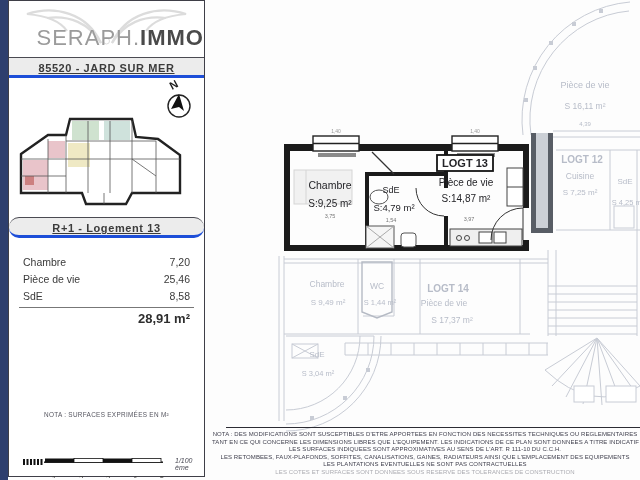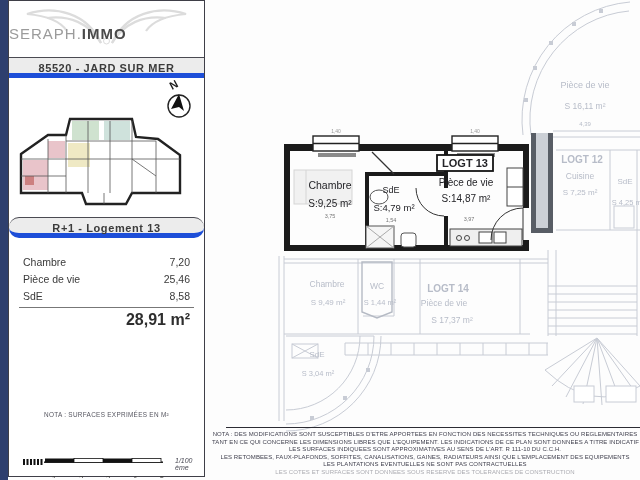--- a/index.html
+++ b/index.html
@@ -3,37 +3,37 @@
 <meta charset="utf-8">
 <style>
   html,body{margin:0;padding:0;background:#fff;}
   .screen{position:relative;width:640px;height:480px;background:#fdfdfd;overflow:hidden;
           font-family:"Liberation Sans",sans-serif;color:#333;}
   .blue-strip{position:absolute;left:0;top:0;width:8px;height:480px;background:#2e3f6e;}
   .sidebar{position:absolute;left:8px;top:0;width:197px;height:477px;background:#fff;
            border:1.5px solid #3f3f48;box-sizing:border-box;}
   .logo-block{position:absolute;left:0;top:0;width:100%;height:57px;overflow:hidden;}
   .wings{position:absolute;left:0;top:0;}
-  .logo-text{position:absolute;left:0;top:24px;width:100%;text-align:left;
-             font-size:15px;letter-spacing:1px;}
+  .logo-text{position:absolute;left:0;top:24px;width:100%;text-align:right;
+             font-size:22px;letter-spacing:1px;}
   .logo-w1{color:#9b9b9b;font-weight:400;}
   .logo-sep{color:#9b9b9b;}
   .logo-w2{color:#4a4a4a;font-weight:bold;}
   .bar{position:absolute;left:0;width:100%;background:#ececec;border-top:1px solid #4a4a52;
-       border-bottom:5px solid #1d4ed8;text-align:center;font-weight:bold;color:#3b3b3b;
-       font-size:11px;letter-spacing:.6px;box-sizing:border-box;padding-top:4px;}
+       border-bottom:3px solid #1d4ed8;text-align:center;font-weight:bold;color:#3b3b3b;
+       font-size:11px;letter-spacing:.6px;box-sizing:border-box;padding-top:4px;text-decoration:underline;}
   .title-bar{top:56px;height:21px;}
   .level-bar{top:216px;height:21px;border-radius:10px;}
   .scale-title-bar{top:423px;height:20px;font-style:normal;}
   .mini-plan{position:absolute;left:0;top:77px;width:100%;height:139px;}
   .north{position:absolute;left:147px;top:76px;width:46px;height:48px;}
   .surface-table{position:absolute;left:0;top:237px;width:100%;padding:18px 14px 0 14px;box-sizing:border-box;}
   .trow{display:flex;justify-content:space-between;font-size:10.5px;color:#3a3a3a;margin-bottom:5px;}
   .trule{border-top:1.2px solid #777;margin:4px -4px 3px -4px;}
-  .ttotal{text-align:right;font-size:16px;color:#2e2e2e;font-weight:bold;}
+  .ttotal{text-align:right;font-size:13px;color:#2e2e2e;font-weight:bold;}
   .nota-line{position:absolute;left:0;top:410px;width:100%;text-align:center;font-size:6.4px;
              color:#55555f;letter-spacing:.3px;}
   .scale-area{position:absolute;left:0;top:443px;width:100%;height:34px;overflow:hidden;}
   .scale-svg{position:absolute;left:14px;top:12px;}
   .scale-label{position:absolute;left:166px;top:13px;font-size:7px;color:#4a4a55;font-style:italic;}
   .scale-nums{position:absolute;left:14px;top:30px;width:150px;height:10px;}
   .scale-nums span{position:absolute;font-size:7.5px;color:#333;}
   .plan-svg{position:absolute;left:210px;top:0;}
   svg text{font-family:"Liberation Sans",sans-serif;}
   .notes-rule{position:absolute;left:226px;top:427px;width:414px;height:0;border-top:1.6px solid #2c2c34;}

